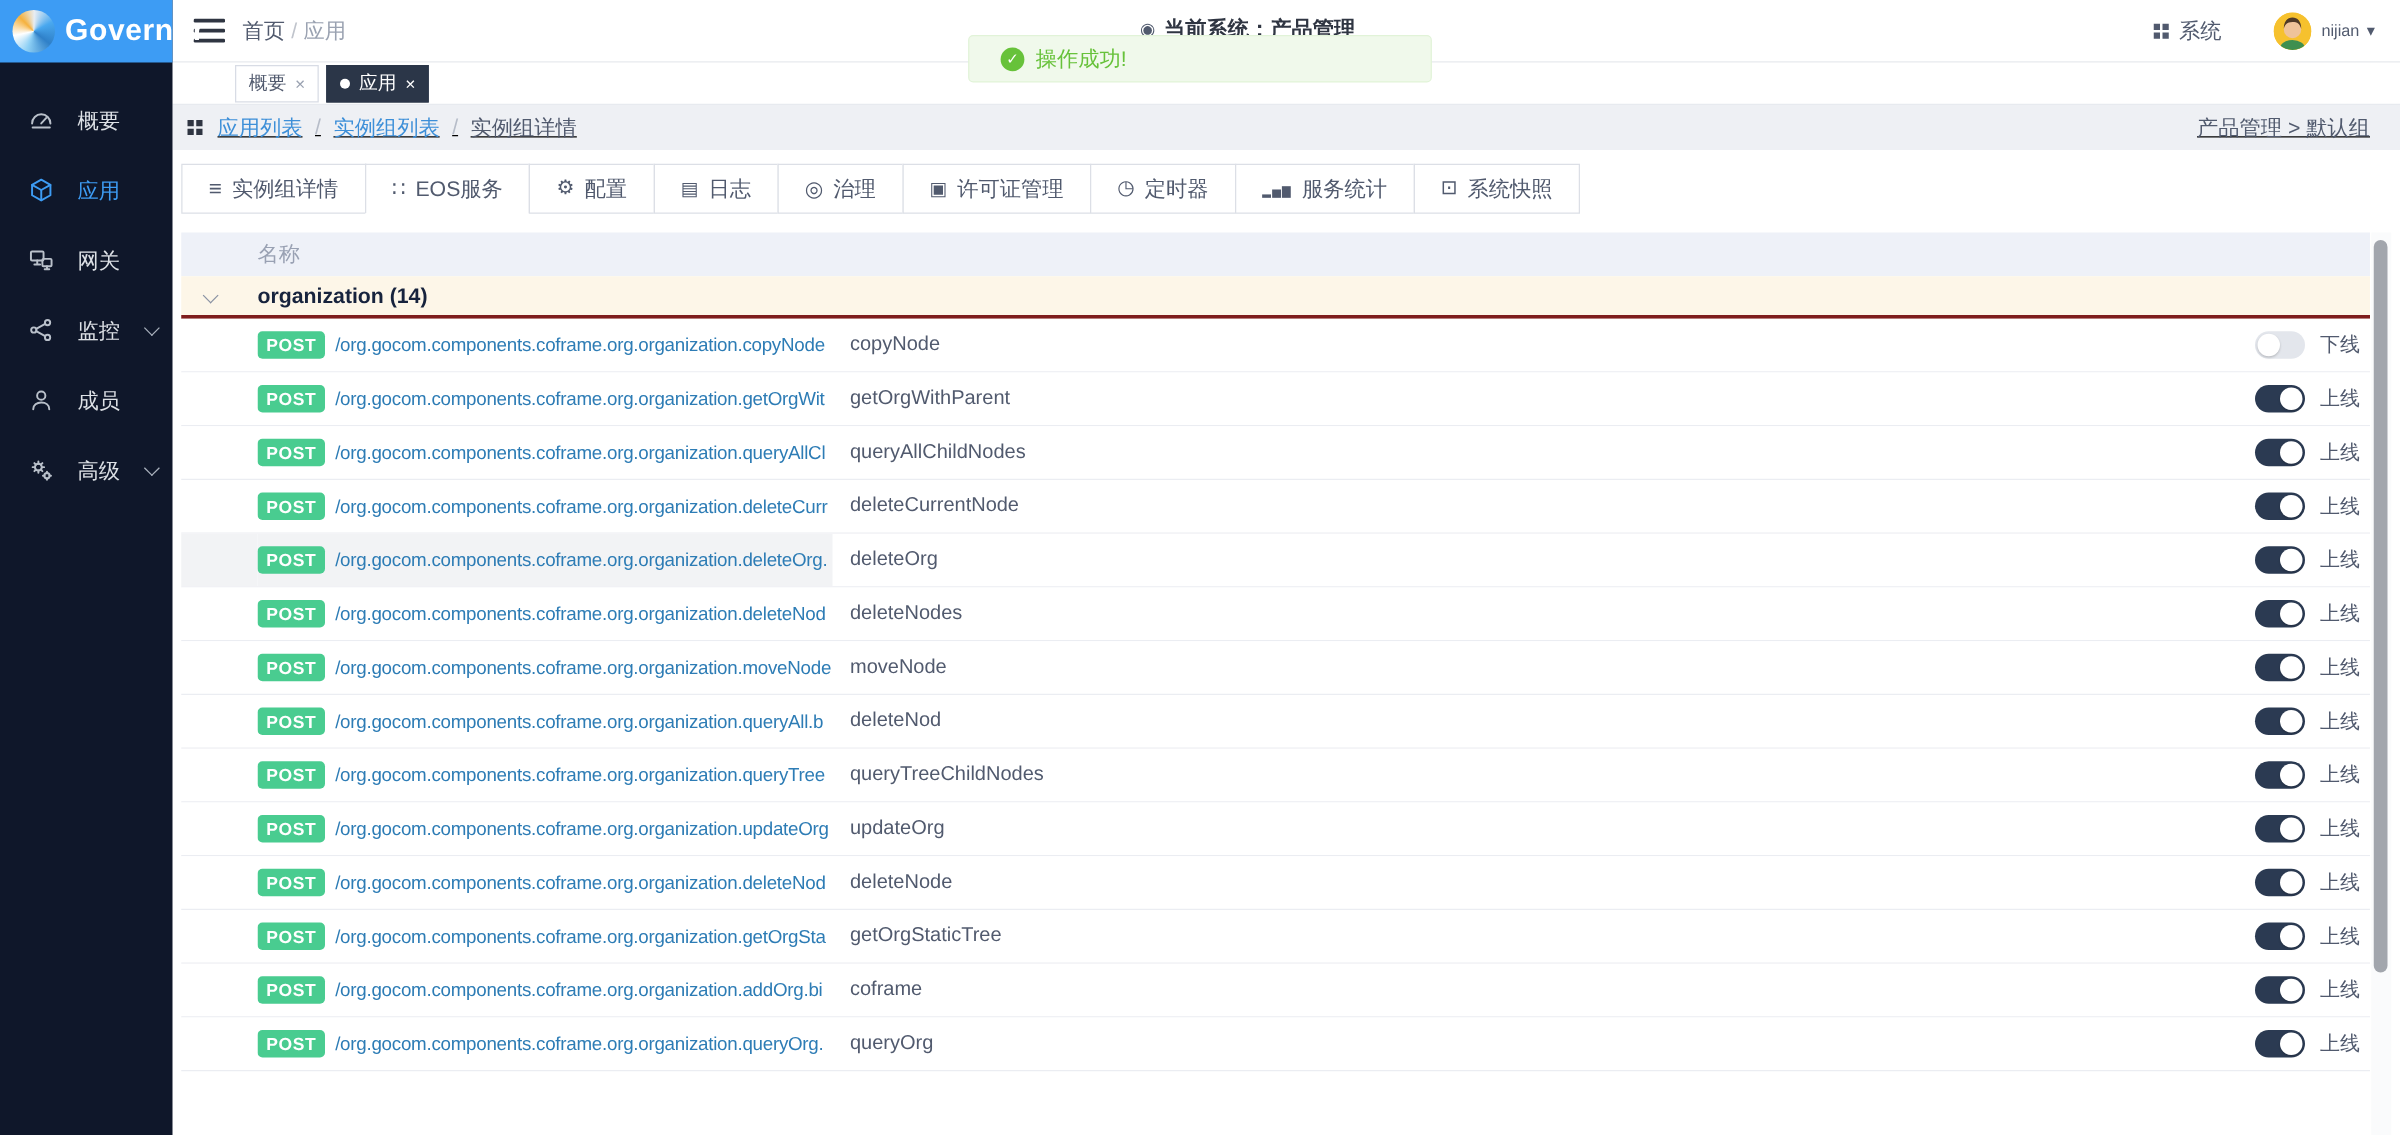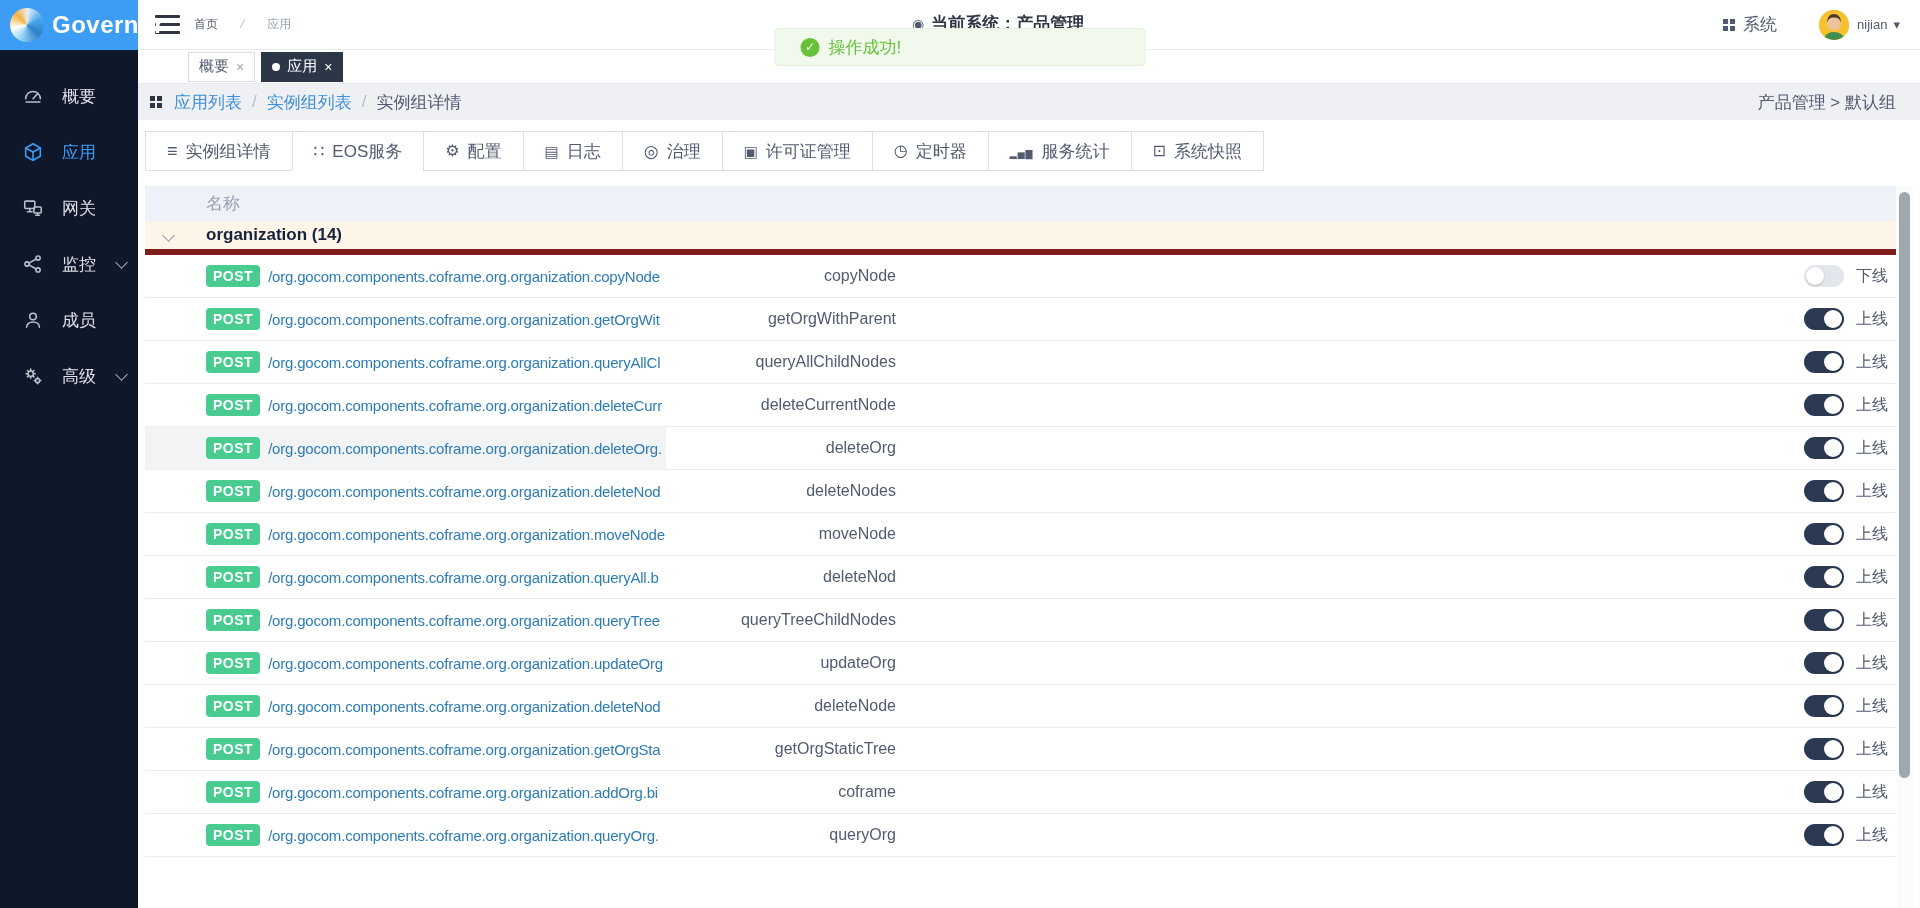--- a/index.html
+++ b/index.html
@@ -22,21 +22,21 @@
   .chev.down { transform:rotate(45deg); }
   .chev.right { transform:rotate(-45deg); }
   .nav-item .chev { margin-left:auto; margin-top:-4px; }
 
   
   .main { position:absolute; left:138px; top:0; right:0; height:908px; }
 
   .topbar { height:50px; border-bottom:1px solid #e8eaee; display:flex; align-items:center; padding:0 20px 0 17px; position:relative; background:#fff; }
   .burger { width:25px; display:flex; flex-direction:column; gap:5px; cursor:pointer; }
   .burger i { display:block; height:3px; background:#2f3542; border-radius:1px; }
-  .tb-crumb { margin-left:14px; font-size:12px; color:#515a6e; display:flex; gap:21px; align-items:center;font-family:Liberation Mono, monospace; }
+  .tb-crumb { margin-left:14px; font-size:17px; color:#515a6e; display:flex; gap:5px; align-items:center; }
   .tb-crumb .sep { color:#c0c4cc; }
   .tb-crumb .dim { color:#9aa2b1; }
   .hidden-sys { position:absolute; left:774px; top:12px; display:flex; align-items:center; gap:7px; font-size:17px; color:#2f3542; font-weight:bold; }
   .hidden-sys .dot-ic { font-size:14px; color:#515a6e; }
   .tb-right { margin-left:auto; display:flex; align-items:center; }
   .sq-grid { display:grid; grid-template-columns:5px 5px; gap:2px; margin-right:8px; color:#515a6e; }
   .sq-grid i { width:5px; height:5px; background:currentColor; display:block; }
   .sys-label { font-size:17px; color:#515a6e; cursor:pointer; }
   .avatar { width:30px; height:30px; border-radius:50%; overflow:hidden; margin-left:42px; background:#f6c12e; flex:0 0 auto; cursor:pointer; }
   .avatar svg { display:block; }
@@ -44,21 +44,21 @@
   .caret { margin-left:6px; color:#515a6e; font-size:13px; }
 
   .chips-row { height:34px; background:#fff; border-bottom:1px solid #e7eaef; display:flex; align-items:center; gap:6px; padding-left:50px; }
   .chip { height:30px; display:flex; align-items:center; gap:7px; padding:0 10px; border:1px solid #d8dce5;
     background:#fff; color:#515a6e; font-size:15px; cursor:pointer; }
   .chip .x { color:#9aa2b1; font-size:14px; cursor:pointer; }
   .chip.active { background:#2b3648; border-color:#2b3648; color:#fff; }
   .chip.active .x { color:#fff; }
   .chip .dot { width:8px; height:8px; border-radius:50%; background:#fff; display:inline-block; }
 
-  .crumbs { height:36px; background:#eef0f4; display:flex; align-items:center; padding:0 24px 0 12px; font-size:17px; }
+  .crumbs { height:36px; background:#eef0f4; display:flex; align-items:center; padding:0 24px 0 12px; font-size:17px;text-decoration:underline; }
   .crumbs .sq-grid { color:#2f3542; margin-right:12px; }
   .crumbs a { color:#3d8fd8; text-decoration:none; cursor:pointer; }
   .crumbs .sep { color:#b6bcc8; margin:0 10px; }
   .crumbs .cur { color:#515a6e; }
   .crumbs .right { margin-left:auto; color:#515a6e; }
 
   .content { padding:11px 24px 0 7px; }
   .tabbar { display:flex; }
   .tabbtn { height:40px; display:flex; align-items:center; gap:8px; padding:0 21px; border:1px solid #dcdfe6;
     margin-left:-1px; background:#fff; font-size:17px; color:#515a6e; cursor:pointer; white-space:nowrap; }
@@ -71,33 +71,33 @@
   .ti-log::before    { content:"▤"; }
   .ti-target::before { content:"◎"; font-size:17px; }
   .ti-license::before{ content:"▣"; }
   .ti-clock::before  { content:"◷"; font-size:16px; }
   .ti-bars::before   { content:"▂▅▇"; font-size:9px; letter-spacing:1px; }
   .ti-camera::before { content:"⊡"; font-size:16px; }
 
   .table { margin-top:15px; }
   .thead { height:35px; background:#eef1f8; display:flex; align-items:center; padding-left:61px;
     font-size:17px; color:#99a1b3; }
-  .group-row { height:34px; background:#fdf6e8; display:flex; align-items:center; border-bottom:6px solid #7f1d1d; cursor:pointer; }
+  .group-row { height:34px; background:#fdf6e8; display:flex; align-items:center; border-bottom:3px solid #7f1d1d; cursor:pointer; }
   .group-row .gchev { margin-left:19px; width:42px; }
   .group-row .glabel { font-size:17px; font-weight:bold; color:#17233d; }
   .group-row .chev { border-color:#8a92a3; }
 
   .trow { height:43px; display:flex; align-items:center; border-bottom:1px solid #ebedf2; background:#fff; }
   .cell-ind { width:61px; height:100%; flex:0 0 auto; }
   .cell-url { width:460px; height:100%; flex:0 0 auto; display:flex; align-items:center; gap:8px; overflow:hidden; white-space:nowrap; }
   .cell-ind.hov, .cell-url.hov { background:#f2f3f5; }
   .post-badge { background:#49cc90; color:#fff; font-weight:bold; font-size:14px; padding:3px 7px;
     border-radius:4px; letter-spacing:.5px; flex:0 0 auto; }
   .url { color:#2d7cb5; font-size:15px; letter-spacing:-0.2px; text-decoration:none; cursor:pointer; }
-  .cell-name { font-size:16px; color:#515a6e; width:230px; overflow:hidden; white-space:nowrap;text-align:right; }
+  .cell-name { margin-left:14px; font-size:16px; color:#515a6e; width:230px; overflow:hidden; white-space:nowrap; }
   .cell-toggle { margin-left:auto; display:flex; align-items:flex-end; gap:12px; padding-right:8px; }
   .switch { width:40px; height:22px; border-radius:11px; position:relative; cursor:pointer; flex:0 0 auto; }
   .switch.on { background:#2b3a52; }
   .switch.off { background:#e3e6ec; }
   .knob { position:absolute; top:2px; width:18px; height:18px; border-radius:50%; background:#fff;
     box-shadow:0 1px 2px rgba(0,0,0,.2); }
   .switch.on .knob { left:20px; }
   .switch.off .knob { left:2px; }
   .tlabel { font-size:16px; color:#515a6e; }
 

